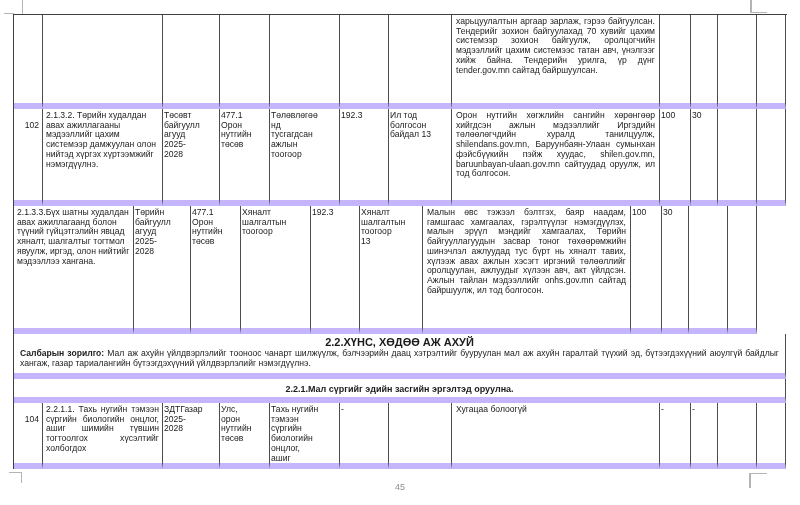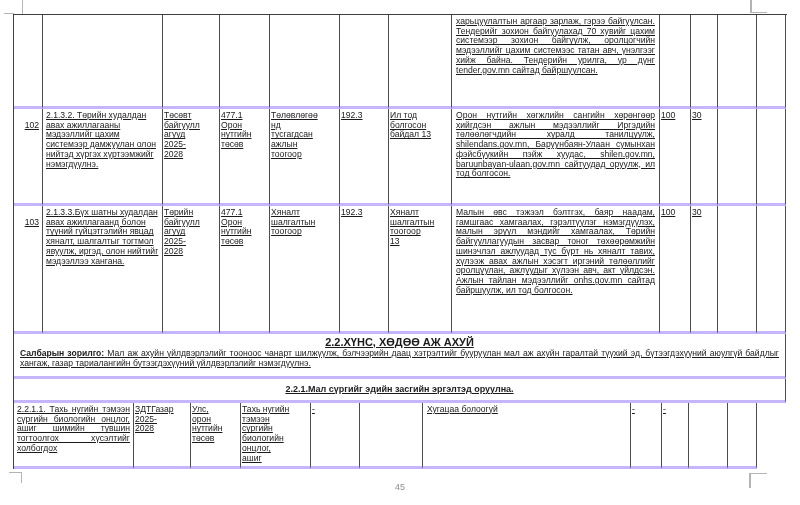--- a/index.html
+++ b/index.html
@@ -1,22 +1,22 @@
 <!DOCTYPE html>
 <html><head>
 <meta charset="utf-8">
 <style>
   html,body{margin:0;padding:0;background:#ffffff;}
   .stage{position:relative;width:800px;height:505px;background:#ffffff;overflow:hidden;
          font-family:"Liberation Sans","DejaVu Sans",sans-serif;color:#1b1b1b;}
   .grid{position:absolute;left:13px;top:14px;width:773px;
         border-top:1px solid #3f3f3f;border-left:1px solid #3f3f3f;}
   .row{display:flex;}
-  .cell{box-sizing:border-box;border-right:1px solid #4d4d4d;border-bottom:3px solid #c4b5fd;
-        overflow:hidden;padding:2px 3px;font-size:8.6px;line-height:9.7px;text-decoration:underline;}
+  .cell{box-sizing:border-box;border-right:1px solid #4d4d4d;border-bottom:6px solid #c4b5fd;
+        overflow:hidden;padding:2px 3px;font-size:8.6px;line-height:9.7px;}
   .h0{height:94px}.h1{height:97px}.h2{height:128px}.h3{height:45px}.h4{height:24px}.h5{height:66px}
   .w1{width:29px}.w2{width:120px}.w3{width:57px}.w4{width:50px}.w5{width:70px}.w6{width:49px}
   .w7{width:63px}.w8{width:208px;padding:2px 4px}.w9{width:31px}.w10{width:27px}.w11{width:39px}.w12{width:29px}
   .wf{width:772px;padding:3px 6px}
   .c{text-align:left;padding-left:1px;padding-right:1px}
   .j{text-align:justify}
   .pl{white-space:pre-line}
   .num{text-align:right;padding-top:12px}
   .b{font-weight:bold}
   .sec-h{font-weight:bold;text-align:center;font-size:11px;line-height:10px;margin-bottom:2px}
@@ -70,21 +70,20 @@
 болгосон
 байдал 13</div>
       <div class="cell w8 j">Орон нутгийн хөгжлийн сангийн хөрөнгөөр хийгдсэн ажлын мэдээллийг Иргэдийн төлөөлөгчдийн хуралд танилцуулж, shilendans.gov.mn, Баруунбаян-Улаан сумынхан фэйсбүүкийн пэйж хуудас, shilen.gov.mn, baruunbayan-ulaan.gov.mn сайтуудад оруулж, ил тод болгосон.</div>
       <div class="cell w9 c">100</div>
       <div class="cell w10 c">30</div>
       <div class="cell w11 c"></div>
       <div class="cell w12 c"></div>
     </div>
 
     <div class="row h2">
-      <div class="cell w1 num">103</div>
       <div class="cell w2">2.1.3.3.Бүх шатны худалдан авах ажиллагаанд болон түүний гүйцэтгэлийн явцад хяналт, шалгалтыг тогтмол явуулж, иргэд, олон нийтийг мэдээллээ хангана.</div>
       <div class="cell w3 c pl">Төрийн
 байгуулл
 агууд
 2025-
 2028</div>
       <div class="cell w4 c pl">477.1
 Орон
 нутгийн
 төсөв</div>
@@ -111,20 +110,21 @@
           <span>Мал аж ахуйн үйлдвэрлэлийг тооноос чанарт шилжүүлж, бэлчээрийн даац хэтрэлтийг бууруулан мал аж ахуйн гаралтай түүхий эд, бүтээгдэхүүний аюулгүй байдлыг хангаж, газар тариалангийн бүтээгдэхүүний үйлдвэрлэлийг нэмэгдүүлнэ.</span>
         </div>
       </div>
     </div>
 
     <div class="row h4">
       <div class="cell wf sub-h">2.2.1.Мал сүргийг эдийн засгийн эргэлтэд оруулна.</div>
     </div>
 
     <div class="row h5">
+      <div class="cell w1 num">104</div>
       <div class="cell w2 j">2.2.1.1. Тахь нугийн тэмээн сүргийн биологийн онцлог, ашиг шимийн түвшин тогтоолгох хүсэлтийг холбогдох</div>
       <div class="cell w3 c pl">ЗДТГазар
 2025-
 2028</div>
       <div class="cell w4 c pl">Улс,
 орон
 нутгийн
 төсөв</div>
       <div class="cell w5 c pl">Тахь нугийн
 тэмээн

